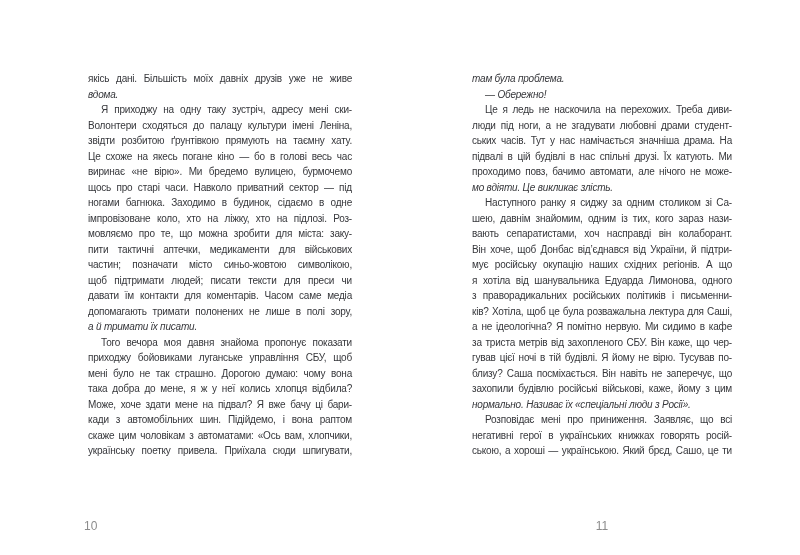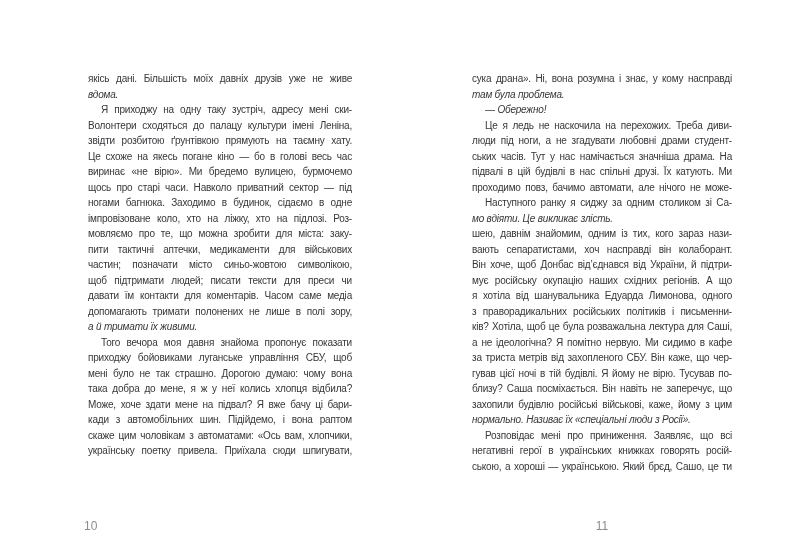--- a/index.html
+++ b/index.html
@@ -74,45 +74,44 @@
         <div class="line">виринає «не вірю». Ми бредемо вулицею, бурмочемо</div>
         <div class="line">щось про старі часи. Навколо приватний сектор — під</div>
         <div class="line">ногами багнюка. Заходимо в будинок, сідаємо в одне</div>
         <div class="line">імпровізоване коло, хто на ліжку, хто на підлозі. Роз-</div>
         <div class="line">мовляємо про те, що можна зробити для міста: заку-</div>
         <div class="line">пити тактичні аптечки, медикаменти для військових</div>
         <div class="line">частин; позначати місто синьо-жовтою символікою,</div>
         <div class="line">щоб підтримати людей; писати тексти для преси чи</div>
         <div class="line">давати їм контакти для коментарів. Часом саме медіа</div>
         <div class="line">допомагають тримати полонених не лише в полі зору,</div>
-        <div class="line last">а й тримати їх живими.</div>
+        <div class="line last">а й тримати їх писати.</div>
         <div class="line indent">Того вечора моя давня знайома пропонує показати</div>
         <div class="line">приходжу бойовиками луганське управління СБУ, щоб</div>
         <div class="line">мені було не так страшно. Дорогою думаю: чому вона</div>
         <div class="line">така добра до мене, я ж у неї колись хлопця відбила?</div>
         <div class="line">Може, хоче здати мене на підвал? Я вже бачу ці бари-</div>
         <div class="line">кади з автомобільних шин. Підійдемо, і вона раптом</div>
         <div class="line">скаже цим чоловікам з автоматами: «Ось вам, хлопчики,</div>
         <div class="line">українську поетку привела. Приїхала сюди шпигувати,</div>
       </div>
     <div class="pagenum">10</div>
   </section>
 
   <section class="page right">
     <div class="text">
-        <div class="line">сука драна». Ні, вона розумна і знає, у кому насправді</div>
         <div class="line last">там була проблема.</div>
         <div class="line indent last">— Обережно!</div>
         <div class="line indent">Це я ледь не наскочила на перехожих. Треба диви-</div>
         <div class="line">люди під ноги, а не згадувати любовні драми студент-</div>
         <div class="line">ських часів. Тут у нас намічається значніша драма. На</div>
         <div class="line">підвалі в цій будівлі в нас спільні друзі. Їх катують. Ми</div>
         <div class="line">проходимо повз, бачимо автомати, але нічого не може-</div>
+        <div class="line last">мо вдіяти. Це викликає злість.</div>
         <div class="line indent">Наступного ранку я сиджу за одним столиком зі Са-</div>
-        <div class="line last">мо вдіяти. Це викликає злість.</div>
         <div class="line">шею, давнім знайомим, одним із тих, кого зараз нази-</div>
         <div class="line">вають сепаратистами, хоч насправді він колаборант.</div>
         <div class="line">Він хоче, щоб Донбас від’єднався від України, й підтри-</div>
         <div class="line">мує російську окупацію наших східних регіонів. А що</div>
         <div class="line">я хотіла від шанувальника Едуарда Лимонова, одного</div>
         <div class="line">з праворадикальних російських політиків і письменни-</div>
         <div class="line">ків? Хотіла, щоб це була розважальна лектура для Саші,</div>
         <div class="line">а не ідеологічна? Я помітно нервую. Ми сидимо в кафе</div>
         <div class="line">за триста метрів від захопленого СБУ. Він каже, що чер-</div>
         <div class="line">гував цієї ночі в тій будівлі. Я йому не вірю. Тусував по-</div>

